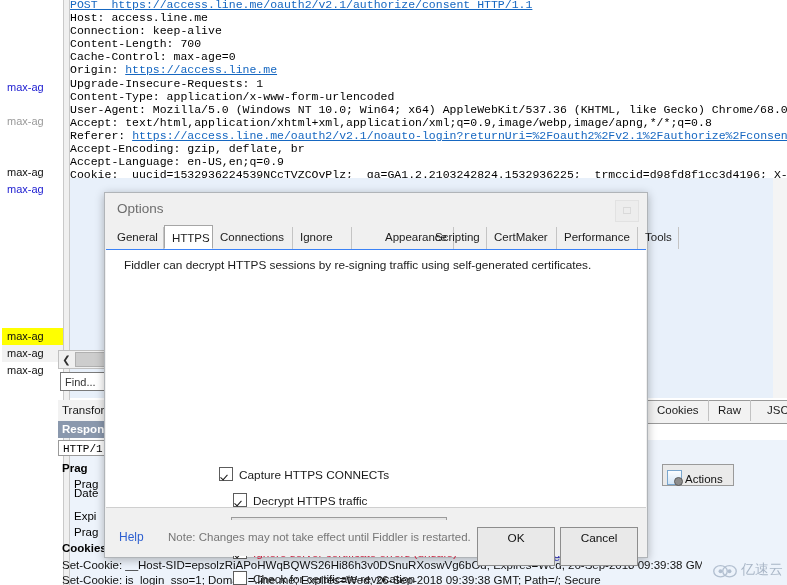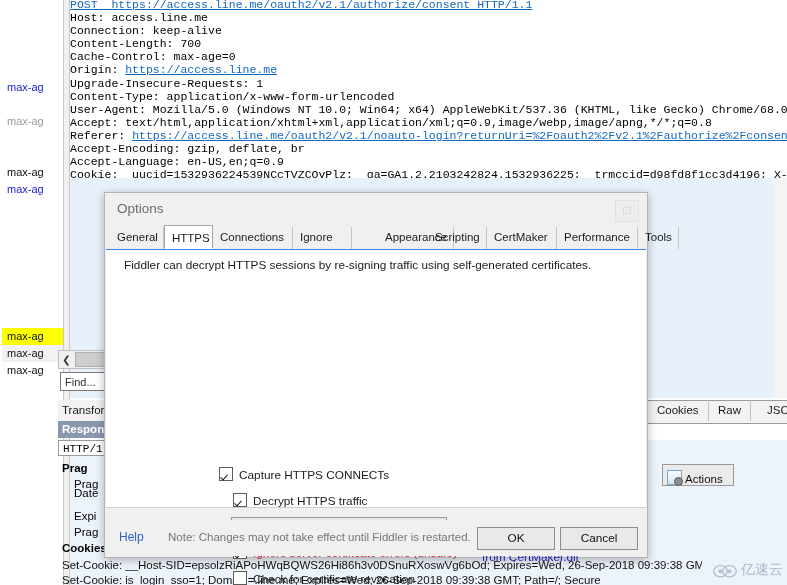--- a/index.html
+++ b/index.html
@@ -116,21 +116,21 @@
      border:1px solid #9a9a9a;box-sizing:border-box;font-size:11.5px;color:#111;
      display:flex;align-items:flex-end;gap:3px;padding-left:4px;}
   .actions-ico{width:13px;height:13px;background:linear-gradient(#fbfdff,#d4e6f7);
      border:1px solid #7aa6cd;position:relative;flex:0 0 auto;}
   .actions-ico::after{content:"";position:absolute;right:-2px;bottom:-2px;width:7px;height:7px;
      border-radius:50%;background:#8d8d8d;border:1px solid #5d5d5d;}
 
   .dlg-footer{position:absolute;left:1px;bottom:1px;right:1px;height:36px;background:#f0f0f0;}
   .help-lnk{position:absolute;left:13px;top:10px;font-size:12px;color:#2d5fd0;}
   .note{position:absolute;left:62px;top:11px;font-size:11.5px;color:#767676;white-space:nowrap;}
-  .btn{position:absolute;top:7px;height:23px;width:78px;background:#e9e9e9;border:1px solid #8d8d8d;
+  .btn{position:absolute;top:7px;height:39px;width:78px;background:#e9e9e9;border:1px solid #8d8d8d;
      box-sizing:border-box;font-size:11.8px;color:#111;text-align:center;line-height:21px;}
 
   
   .wm{position:absolute;right:4px;bottom:6px;display:flex;align-items:center;gap:3px;opacity:.62;}
   .wm-g{width:26px;height:15px;flex:0 0 auto;}
   .wm-t{font-size:14px;color:#7f90a6;font-family:"DejaVu Sans",sans-serif;}
 </style>
 </head>
 <body>
 

